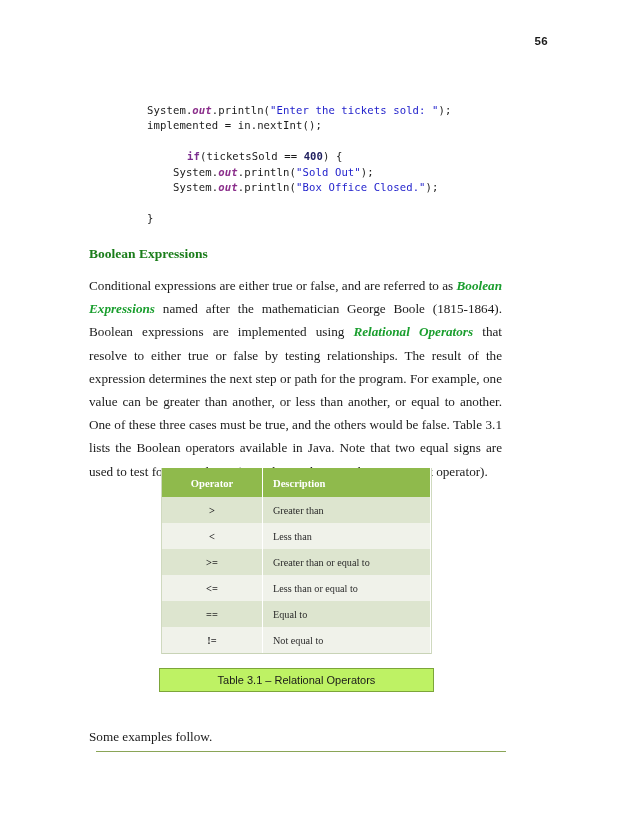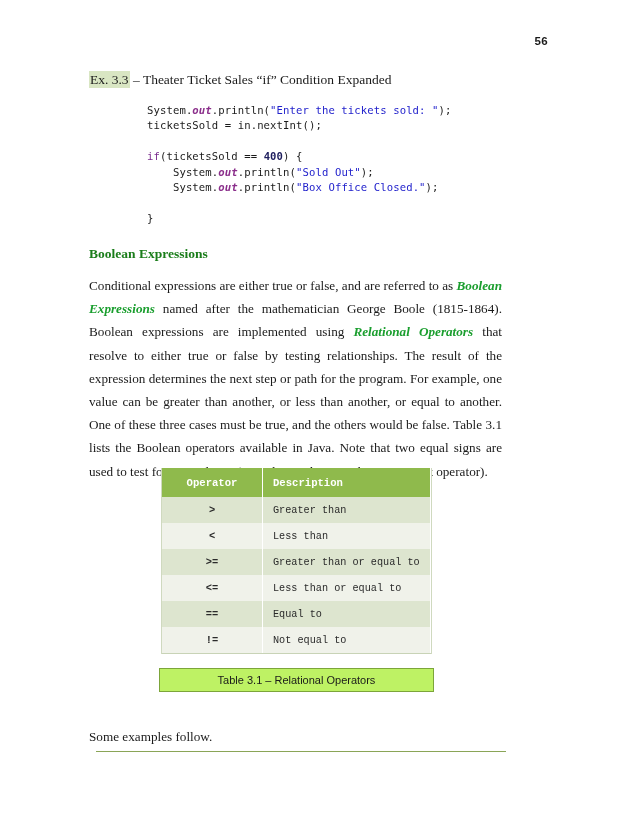--- a/index.html
+++ b/index.html
@@ -56,21 +56,21 @@
     position: absolute;
     left: 147px;
     top: 103px;
     font-family: "DejaVu Sans Mono", monospace;
     font-size: 10.6px;
     line-height: 15.4px;
     color: #1a1a1a;
     white-space: pre;
     letter-spacing: 0.1px;
   }
-  .k-kw   { color: #7b2d8e; font-weight: normal; }
+  .k-kw   { color: #7b2d8e; font-weight: bold; margin-left: 40px; }
   .k-fld  { color: #8b2f8b; font-style: italic; font-weight: bold; }
   .k-str  { color: #2222cc; }
   .k-num  { color: #1c1c5c; font-weight: bold; }
   .k-pln  { color: #1a1a1a; }
 
   
   .section-heading {
     position: absolute;
     left: 89px;
     top: 246px;
@@ -101,21 +101,21 @@
   
   .op-table-wrap {
     position: absolute;
     left: 161px;
     top: 468px;
     width: 269px;
   }
   table.op-table {
     border-collapse: collapse;
     width: 269px;
-    font-family: Liberation Mono, monospace;
+    font-family: Liberation Serif, serif;
     table-layout: fixed;
   }
   table.op-table th {
     background: #8fba4c;
     color: #ffffff;
     font-size: 10.6px;
     font-weight: bold;
     text-align: left;
     padding: 6px 0 6px 10px;
     height: 16px;
@@ -193,24 +193,23 @@
     color: #1a1a1a;
   }
 </style>
 </head>
 <body>
 
 <div class="page">
 
   <div class="page-number">56</div>
 
-  <div class="example-title"><span class="hl">Ex. 3.3</span><span> – Theater Ticket Sales “if” Condition Expanded</span></div>
 
   <div class="code-block"><span class="k-pln">System</span><span class="k-pln">.</span><span class="k-fld">out</span><span class="k-pln">.println(</span><span class="k-str">"Enter the tickets sold: "</span><span class="k-pln">);</span>
-<span class="k-pln">ticketsSold = in.nextInt();</span>
+<span class="k-pln">implemented = in.nextInt();</span>
 
 <span class="k-kw">if</span><span class="k-pln">(ticketsSold == </span><span class="k-num">400</span><span class="k-pln">) {</span>
 <span class="k-pln">    </span><span class="k-pln">System</span><span class="k-pln">.</span><span class="k-fld">out</span><span class="k-pln">.println(</span><span class="k-str">"Sold Out"</span><span class="k-pln">);</span>
 <span class="k-pln">    </span><span class="k-pln">System</span><span class="k-pln">.</span><span class="k-fld">out</span><span class="k-pln">.println(</span><span class="k-str">"Box Office Closed."</span><span class="k-pln">);</span>
 
 <span class="k-pln">}</span></div>
 
   <div class="section-heading">Boolean Expressions</div>
 
   <div class="body-para"><span>Conditional expressions are either true or false, and are referred to as </span><span class="green-term">Boolean Expressions</span><span> named after the mathematician George Boole (1815-1864).  Boolean expressions are implemented using </span><span class="green-term">Relational Operators</span><span> that resolve to either true or false by testing relationships.  The result of the expression determines the next step or path for the program.  For example, one value can be greater than another, or less than another, or equal to another.  One of these three cases must be true, and the others would be false.  Table 3.1 lists the Boolean operators available in Java.  Note that two equal signs are used to test for equivalence (a single equal sign is the assignment operator).</span></div>

